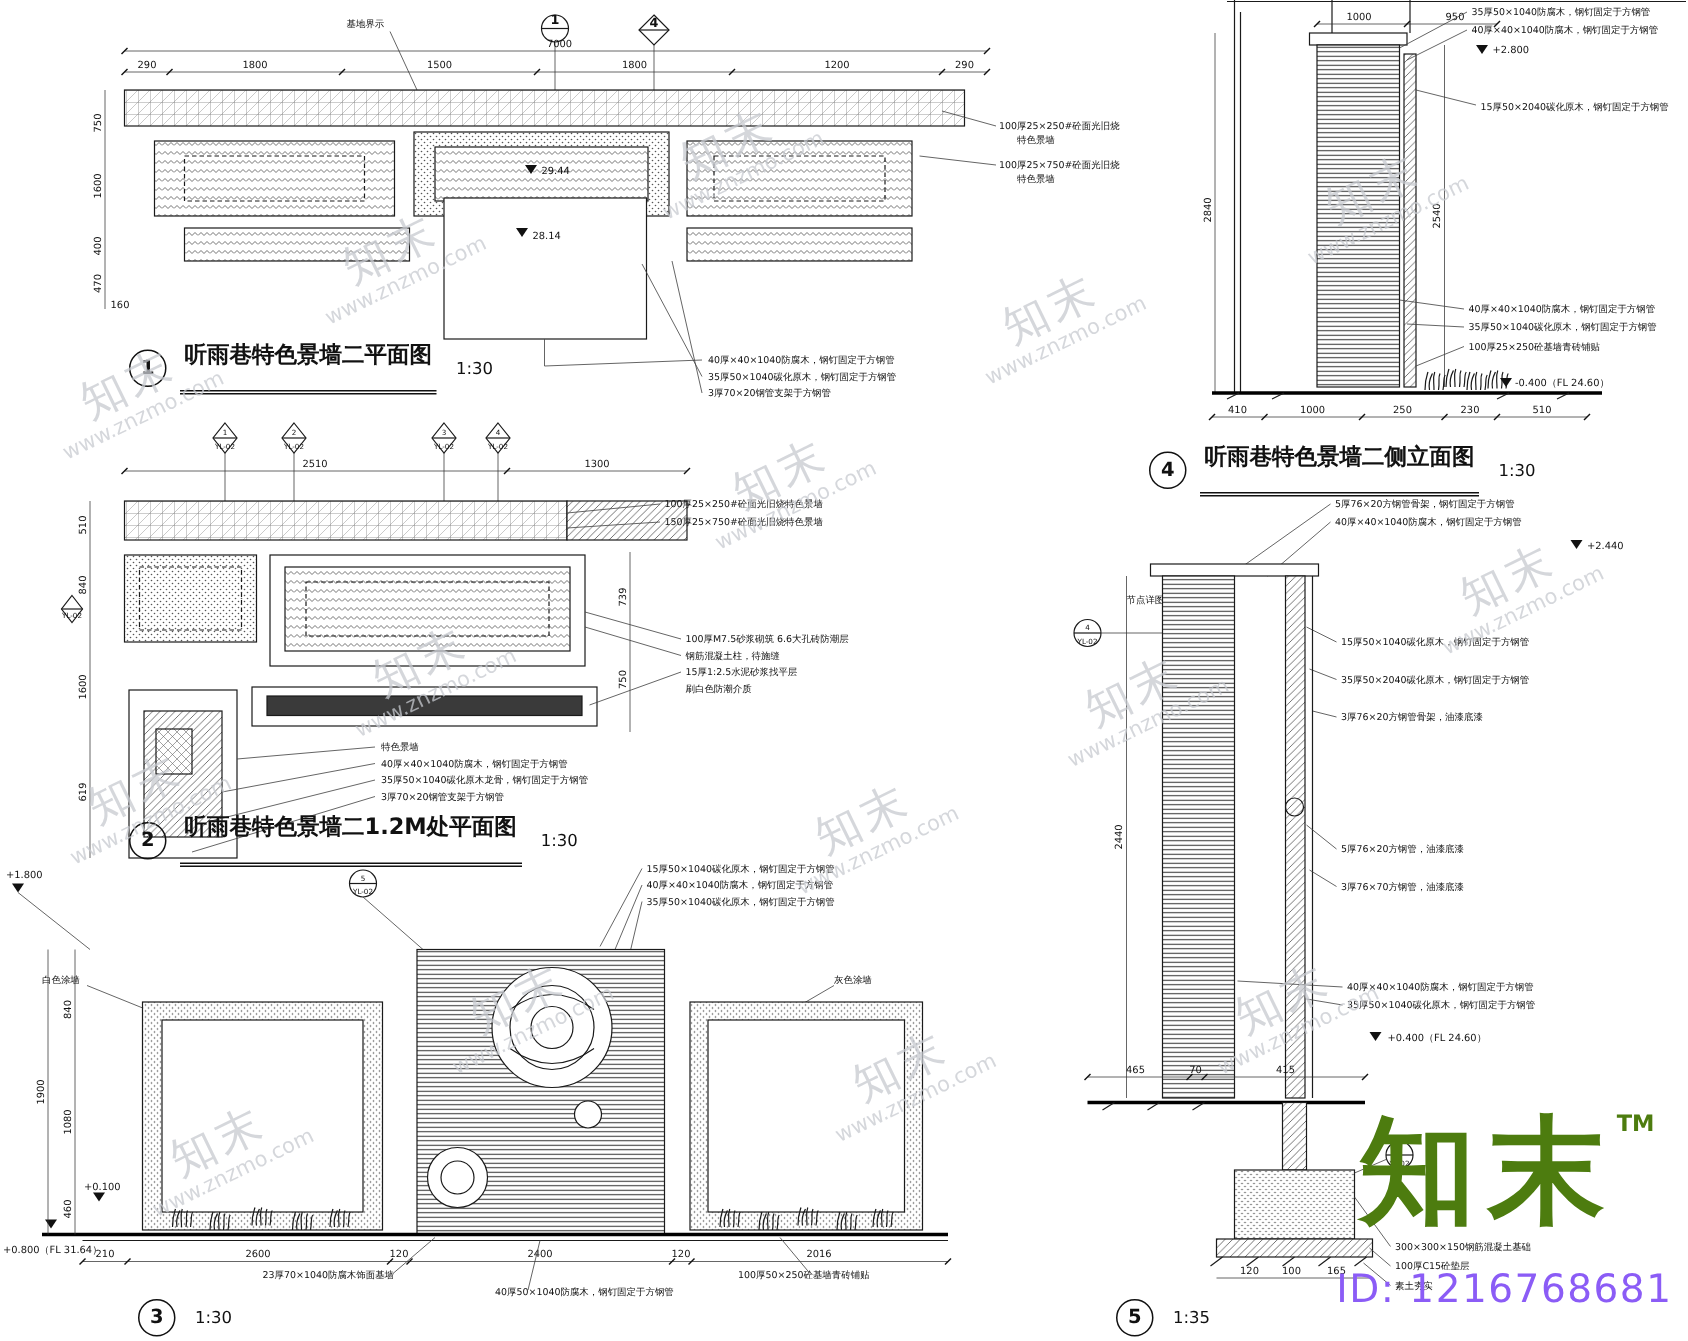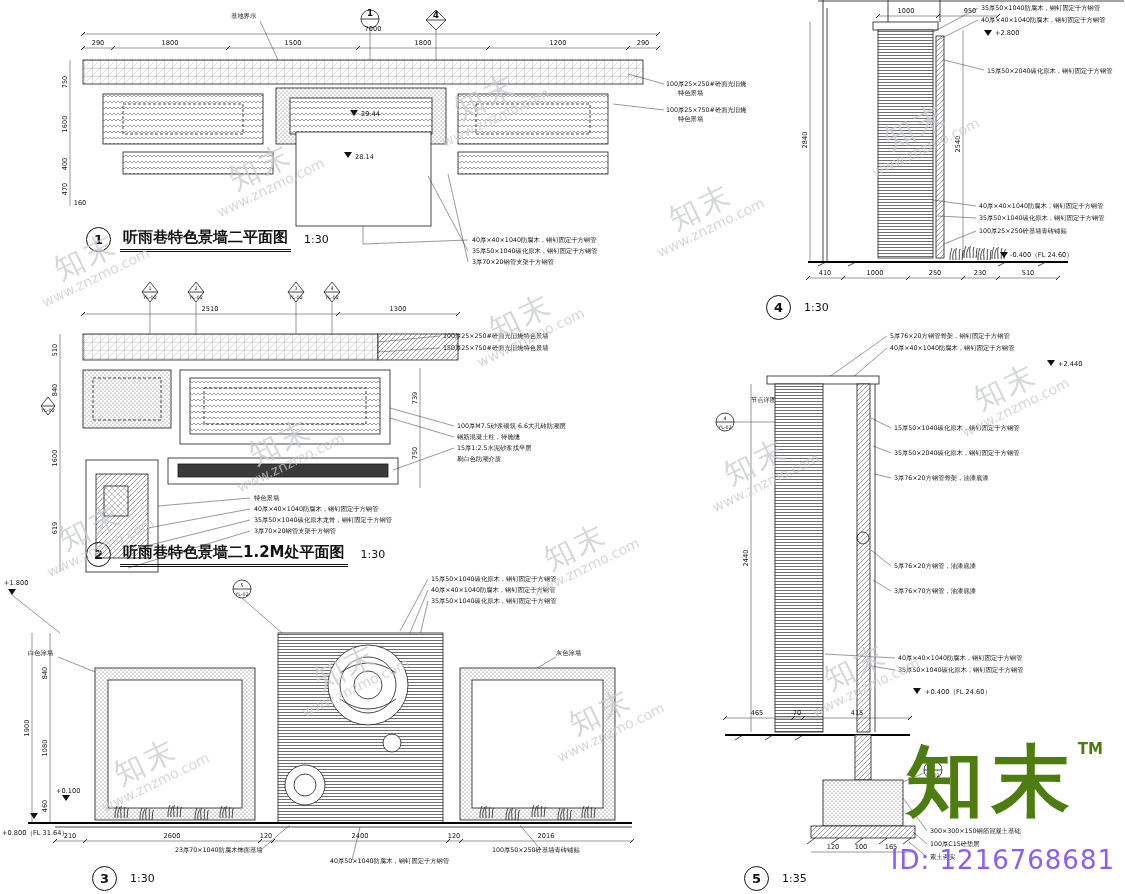--- a/index.html
+++ b/index.html
@@ -16,21 +16,21 @@
   .dash{stroke-dasharray:3 2}
   text.a{font-size:6.3px}
   text.d{font-size:6.6px;text-anchor:middle}
   text.e{font-size:6.6px}
   text.n{font-size:8.5px;text-anchor:middle;font-weight:bold}
   text.nr{font-size:4.8px;text-anchor:middle}
   .tri{fill:#111;stroke:none}
   .title-block{position:absolute;display:flex;align-items:center;gap:9px;z-index:2;background:transparent}
   .tnum{width:23px;height:23px;border:1.7px solid #111;border-radius:50%;display:flex;
         align-items:center;justify-content:center;font-weight:bold;font-size:13px;flex:none}
-  .ttl{font-weight:bold;font-size:15px;border-bottom:3px double #111;padding:0 3px 2px;white-space:nowrap}
+  .ttl{font-weight:bold;font-size:15px;border-bottom:3px double #111;padding:0 3px 14px;white-space:nowrap}
   .tscale{font-size:11px;margin-left:4px}
   .wm{position:absolute;transform:rotate(-26deg);display:flex;flex-direction:column;align-items:center;
       color:#c7cad0;z-index:3;pointer-events:none;opacity:.75;line-height:1.05;white-space:nowrap}
   .wm-big{font-size:30px;letter-spacing:3px}
   .wm-small{font-size:14px}
   .brand-logo{position:absolute;right:22px;top:742px;font-size:78px;font-weight:bold;color:#4d7c0f;
               letter-spacing:8px;z-index:2;line-height:1}
   .brand-logo sup{font-size:15px;letter-spacing:0;vertical-align:top}
   .brand-id{position:absolute;right:10px;top:845px;font-size:26px;color:#8b5cf6;z-index:2;letter-spacing:1px}
 </style>
@@ -555,20 +555,21 @@
     <span class="tnum">2</span>
     <span class="ttl">听雨巷特色景墙二1.2M处平面图</span>
     <span class="tscale">1:30</span>
   </div>
   <div class="title-block" style="left:92px;top:866px">
     <span class="tnum">3</span>
     <span class="tscale">1:30</span>
   </div>
   <div class="title-block" style="left:766px;top:295px">
     <span class="tnum">4</span>
+    <span class="ttl">听雨巷特色景墙二侧立面图</span>
     <span class="tscale">1:30</span>
   </div>
   <div class="title-block" style="left:744px;top:866px">
     <span class="tnum">5</span>
     <span class="tscale">1:35</span>
   </div>
 
   <div class="wm" style="left:30px;top:240px">
       <span class="wm-big">知末</span>
       <span class="wm-small">www.znzmo.com</span>

